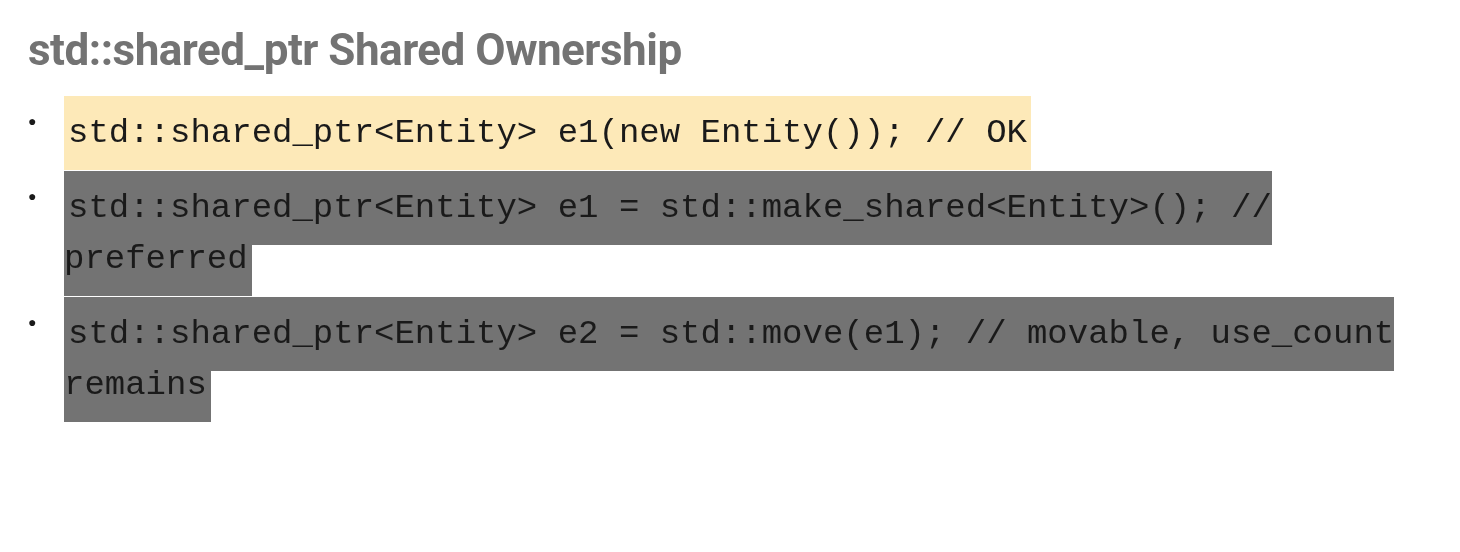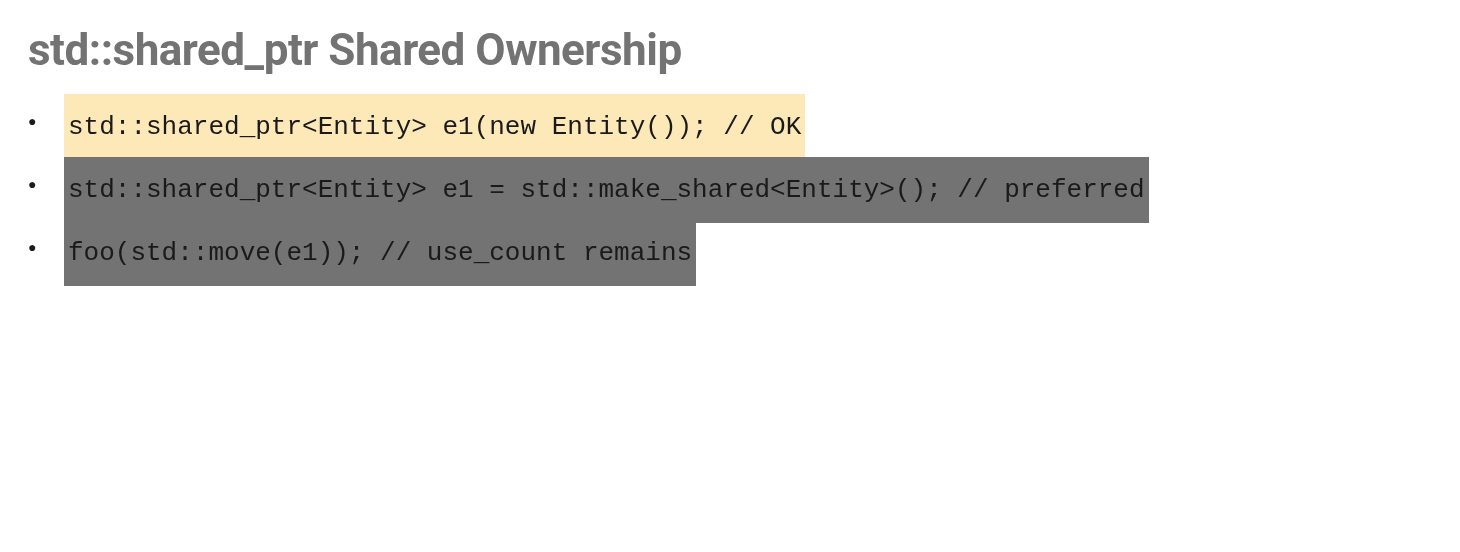--- a/index.html
+++ b/index.html
@@ -32,21 +32,21 @@
     .bullet-item::before {
       content: "●";
       position: absolute;
       left: -36px;
       top: 4px;
       font-size: 14px;
       color: #1a1a1a;
     }
     .code {
       font-family: "Menlo", "Consolas", "Courier New", monospace;
-      font-size: 26px;
+      font-size: 34px;
       color: #1a1a1a;
       padding: 18px 4px;
       display: inline;
       line-height: 1.5;
     }
     .hl-yellow {
       background-color: #fde9b8;
     }
     .hl-green {
       background-color: #737373;
@@ -58,15 +58,15 @@
 <h1 class="title">std::shared_ptr Shared Ownership</h1>
 
 <ul class="bullet-list">
   <li class="bullet-item">
     <span class="code hl-yellow">std::shared_ptr&lt;Entity&gt; e1(new Entity()); // OK</span>
   </li>
   <li class="bullet-item">
     <span class="code hl-green">std::shared_ptr&lt;Entity&gt; e1 = std::make_shared&lt;Entity&gt;(); // preferred</span>
   </li>
   <li class="bullet-item">
-    <span class="code hl-green">foo(std::move(e1)); // use_count remains</span>
+    <span class="code hl-green">std::shared_ptr&lt;Entity&gt; e2 = std::move(e1); // movable, use_count remains</span>
   </li>
 </ul>
 
 </body></html>

